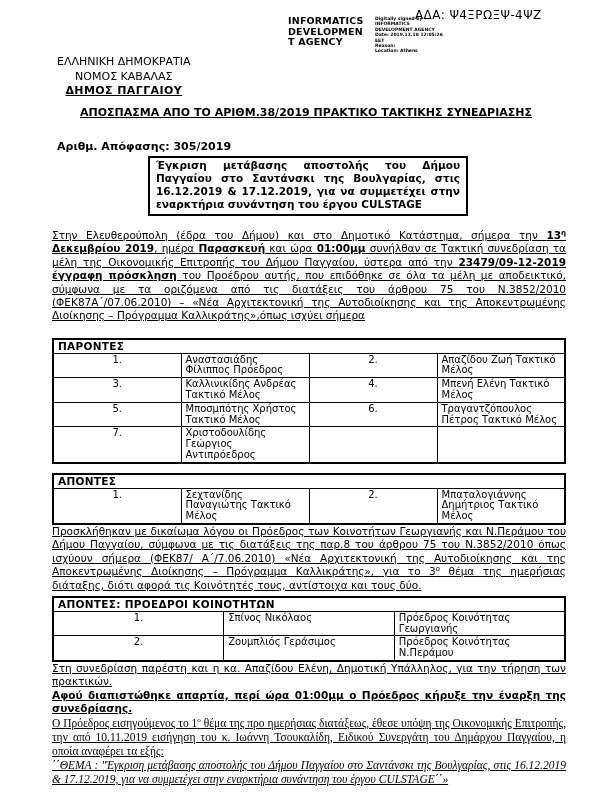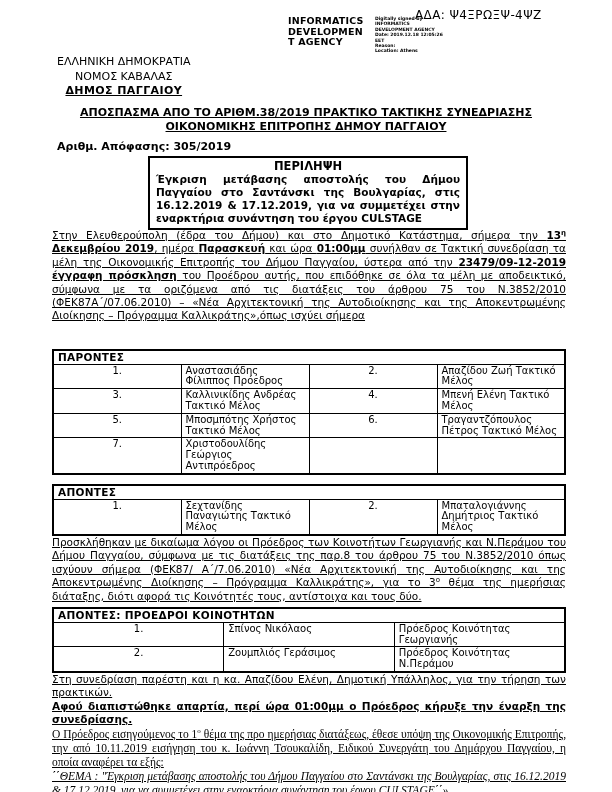--- a/index.html
+++ b/index.html
@@ -27,21 +27,21 @@
                padding:1px 6px 3px 6px;}
   .summary-heading{text-align:center;font-weight:bold;font-size:11.5px;line-height:14px;}
   .summary-body{font-weight:bold;font-size:10.5px;line-height:13px;text-align:justify;margin:0;}
 
   .content{position:absolute;top:229px;left:52px;width:514px;font-size:10.5px;line-height:13.4px;}
   .content p{margin:0;}
   .just{text-align:justify;text-decoration:underline;}
   .attendance{padding-left:8px;}
 
   table{width:100%;border-collapse:collapse;border:2px solid #000;font-size:10px;table-layout:fixed;}
-  .mt15{margin-top:26px;} .mt12{margin-top:4px;} .mt9{margin-top:9px;}
+  .mt15{margin-top:15px;} .mt12{margin-top:4px;} .mt9{margin-top:9px;}
   .mt17{margin-top:17px;}
   th,td{border:1px solid #000;padding:1px 4px;vertical-align:top;line-height:10.8px;
         text-align:left;overflow:hidden;}
   th{font-size:10.5px;letter-spacing:.3px;}
   td.num{width:24px;text-align:center;}
   td.name{width:198px;}
   td.num2{width:36px;text-align:center;}
 
   .serif{font-family:"Liberation Serif",serif;font-size:11.5px;line-height:14px;}
   .thema{font-style:italic;}
@@ -71,30 +71,28 @@
   </div>
 
   <div class="letterhead">
     <div>ΕΛΛΗΝΙΚΗ ΔΗΜΟΚΡΑΤΙΑ</div>
     <div>ΝΟΜΟΣ ΚΑΒΑΛΑΣ</div>
     <div class="muni">ΔΗΜΟΣ ΠΑΓΓΑΙΟΥ</div>
   </div>
 
   <div class="doc-title">
     <div><span>ΑΠΟΣΠΑΣΜΑ ΑΠΟ ΤΟ ΑΡΙΘΜ.38/2019  ΠΡΑΚΤΙΚΟ ΤΑΚΤΙΚΗΣ ΣΥΝΕΔΡΙΑΣΗΣ</span></div>
-    <div><span>ΟΙΚΟΝΟΜΙΚΗΣ ΕΠΙΤΡΟΠΗΣ ΔΗΜΟΥ ΠΑΓΓΑΙΟΥ</span></div>
   </div>
 
   <div class="decision">
     <span>Αριθμ. Απόφασης:</span>
     <span>305/2019</span>
   </div>
 
   <div class="summary-box">
-    <div class="summary-heading">ΠΕΡΙΛΗΨΗ</div>
     <p class="summary-body">Έγκριση μετάβασης αποστολής του Δήμου Παγγαίου στο Σαντάνσκι της Βουλγαρίας, στις 16.12.2019 &amp; 17.12.2019, για να συμμετέχει στην εναρκτήρια συνάντηση του έργου CULSTAGE</p>
   </div>
 
   <div class="content">
 
     <p class="just"><span>Στην Ελευθερούπολη (έδρα του Δήμου) και στο Δημοτικό Κατάστημα, σήμερα την </span><span class="b">13</span><sup class="b">η</sup><span class="b"> Δεκεμβρίου 2019</span><span>, ημέρα </span><span class="b">Παρασκευή</span><span> και ώρα </span><span class="b">01:00μμ</span><span> συνήλθαν σε Τακτική συνεδρίαση τα μέλη της Οικονομικής Επιτροπής του Δήμου Παγγαίου, ύστερα από την </span><span class="b">23479/09-12-2019 έγγραφη πρόσκληση</span><span> του Προέδρου αυτής, που επιδόθηκε σε όλα τα μέλη με αποδεικτικό, σύμφωνα με τα οριζόμενα από τις διατάξεις του άρθρου 75 του Ν.3852/2010 (ΦΕΚ87Α΄/07.06.2010) – «Νέα Αρχιτεκτονική της Αυτοδιοίκησης και της Αποκεντρωμένης Διοίκησης – Πρόγραμμα Καλλικράτης»,όπως ισχύει σήμερα</span></p>
 
     <table class="mt15">
       <tbody>
           <tr>

